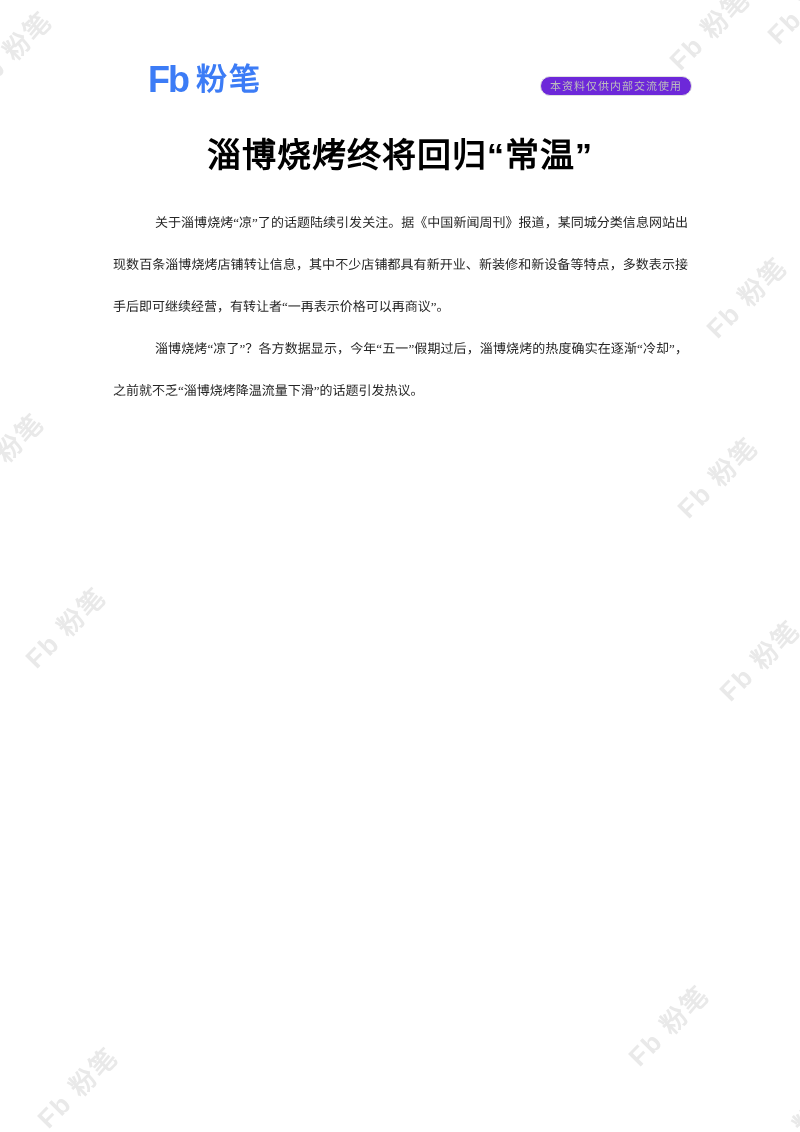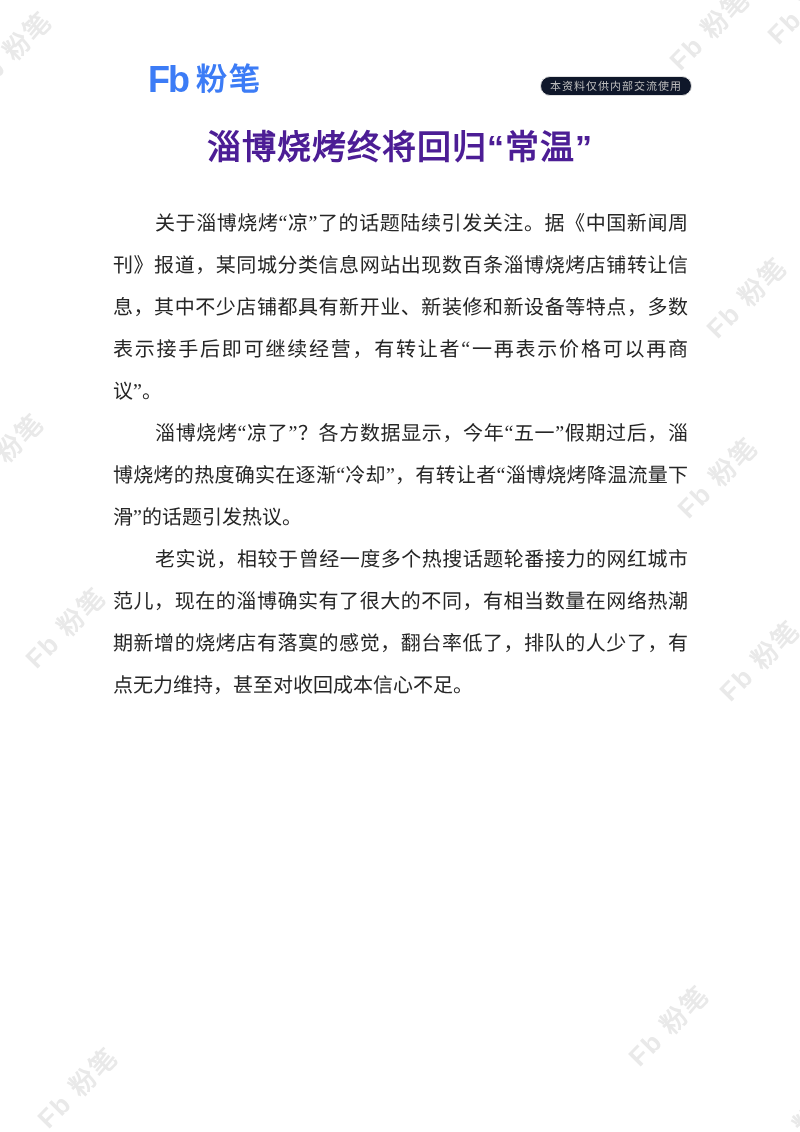--- a/index.html
+++ b/index.html
@@ -36,42 +36,42 @@
     font-size:36px;line-height:36px;letter-spacing:-2px;
   }
   .logo .logo-cn{
     font-size:31px;line-height:36px;letter-spacing:2px;
   }
   .badge{
     position:absolute;right:108px;top:76px;
     font-family:"Liberation Sans","DejaVu Sans",sans-serif;
     font-size:11px;line-height:14px;
     color:#bdbdbd;
-    background:#0f172a;
+    background:#6d28d9;
     border:1px solid #e2e2e2;
     border-radius:10px;
     padding:2px 9px;
     letter-spacing:1px;
     white-space:nowrap;
   }
   
   .title{
-    position:absolute;top:124px;left:0;width:100%;
+    position:absolute;top:132px;left:0;width:100%;
     margin:0;
     text-align:center;
     font-family:"Liberation Sans","DejaVu Sans",sans-serif;
     font-weight:800;
     font-size:34px;line-height:46px;
-    color:#4c1d95;
+    color:#000000;
     letter-spacing:1px;
   }
   
   .article{
     position:absolute;top:202px;left:113px;right:112px;
-    font-size:20px;
+    font-size:13px;
     line-height:42px;
     color:#262626;
     text-align:justify;
     text-align-last:left;
   }
   .article p{
     margin:0;
     text-indent:42px;
   }
 </style>
@@ -97,17 +97,16 @@
       <span class="logo-fb">Fb</span>
       <span class="logo-cn">粉笔</span>
     </div>
     <div class="badge">本资料仅供内部交流使用</div>
   </div>
 
   <h1 class="title">淄博烧烤终将回归“常温”</h1>
 
   <div class="article">
     <p>关于淄博烧烤“凉”了的话题陆续引发关注。据《中国新闻周刊》报道，某同城分类信息网站出现数百条淄博烧烤店铺转让信息，其中不少店铺都具有新开业、新装修和新设备等特点，多数表示接手后即可继续经营，有转让者“一再表示价格可以再商议”。</p>
-    <p>淄博烧烤“凉了”？各方数据显示，今年“五一”假期过后，淄博烧烤的热度确实在逐渐“冷却”，有转让者“淄博烧烤降温流量下滑”的话题引发热议。</p>
-    <p>老实说，相较于曾经一度多个热搜话题轮番接力的网红城市范儿，现在的淄博确实有了很大的不同，有相当数量在网络热潮期新增的烧烤店有落寞的感觉，翻台率低了，排队的人少了，有点无力维持，甚至对收回成本信心不足。</p>
+    <p>淄博烧烤“凉了”？各方数据显示，今年“五一”假期过后，淄博烧烤的热度确实在逐渐“冷却”，之前就不乏“淄博烧烤降温流量下滑”的话题引发热议。</p>
   </div>
 
 </div>
 
 </body></html>

